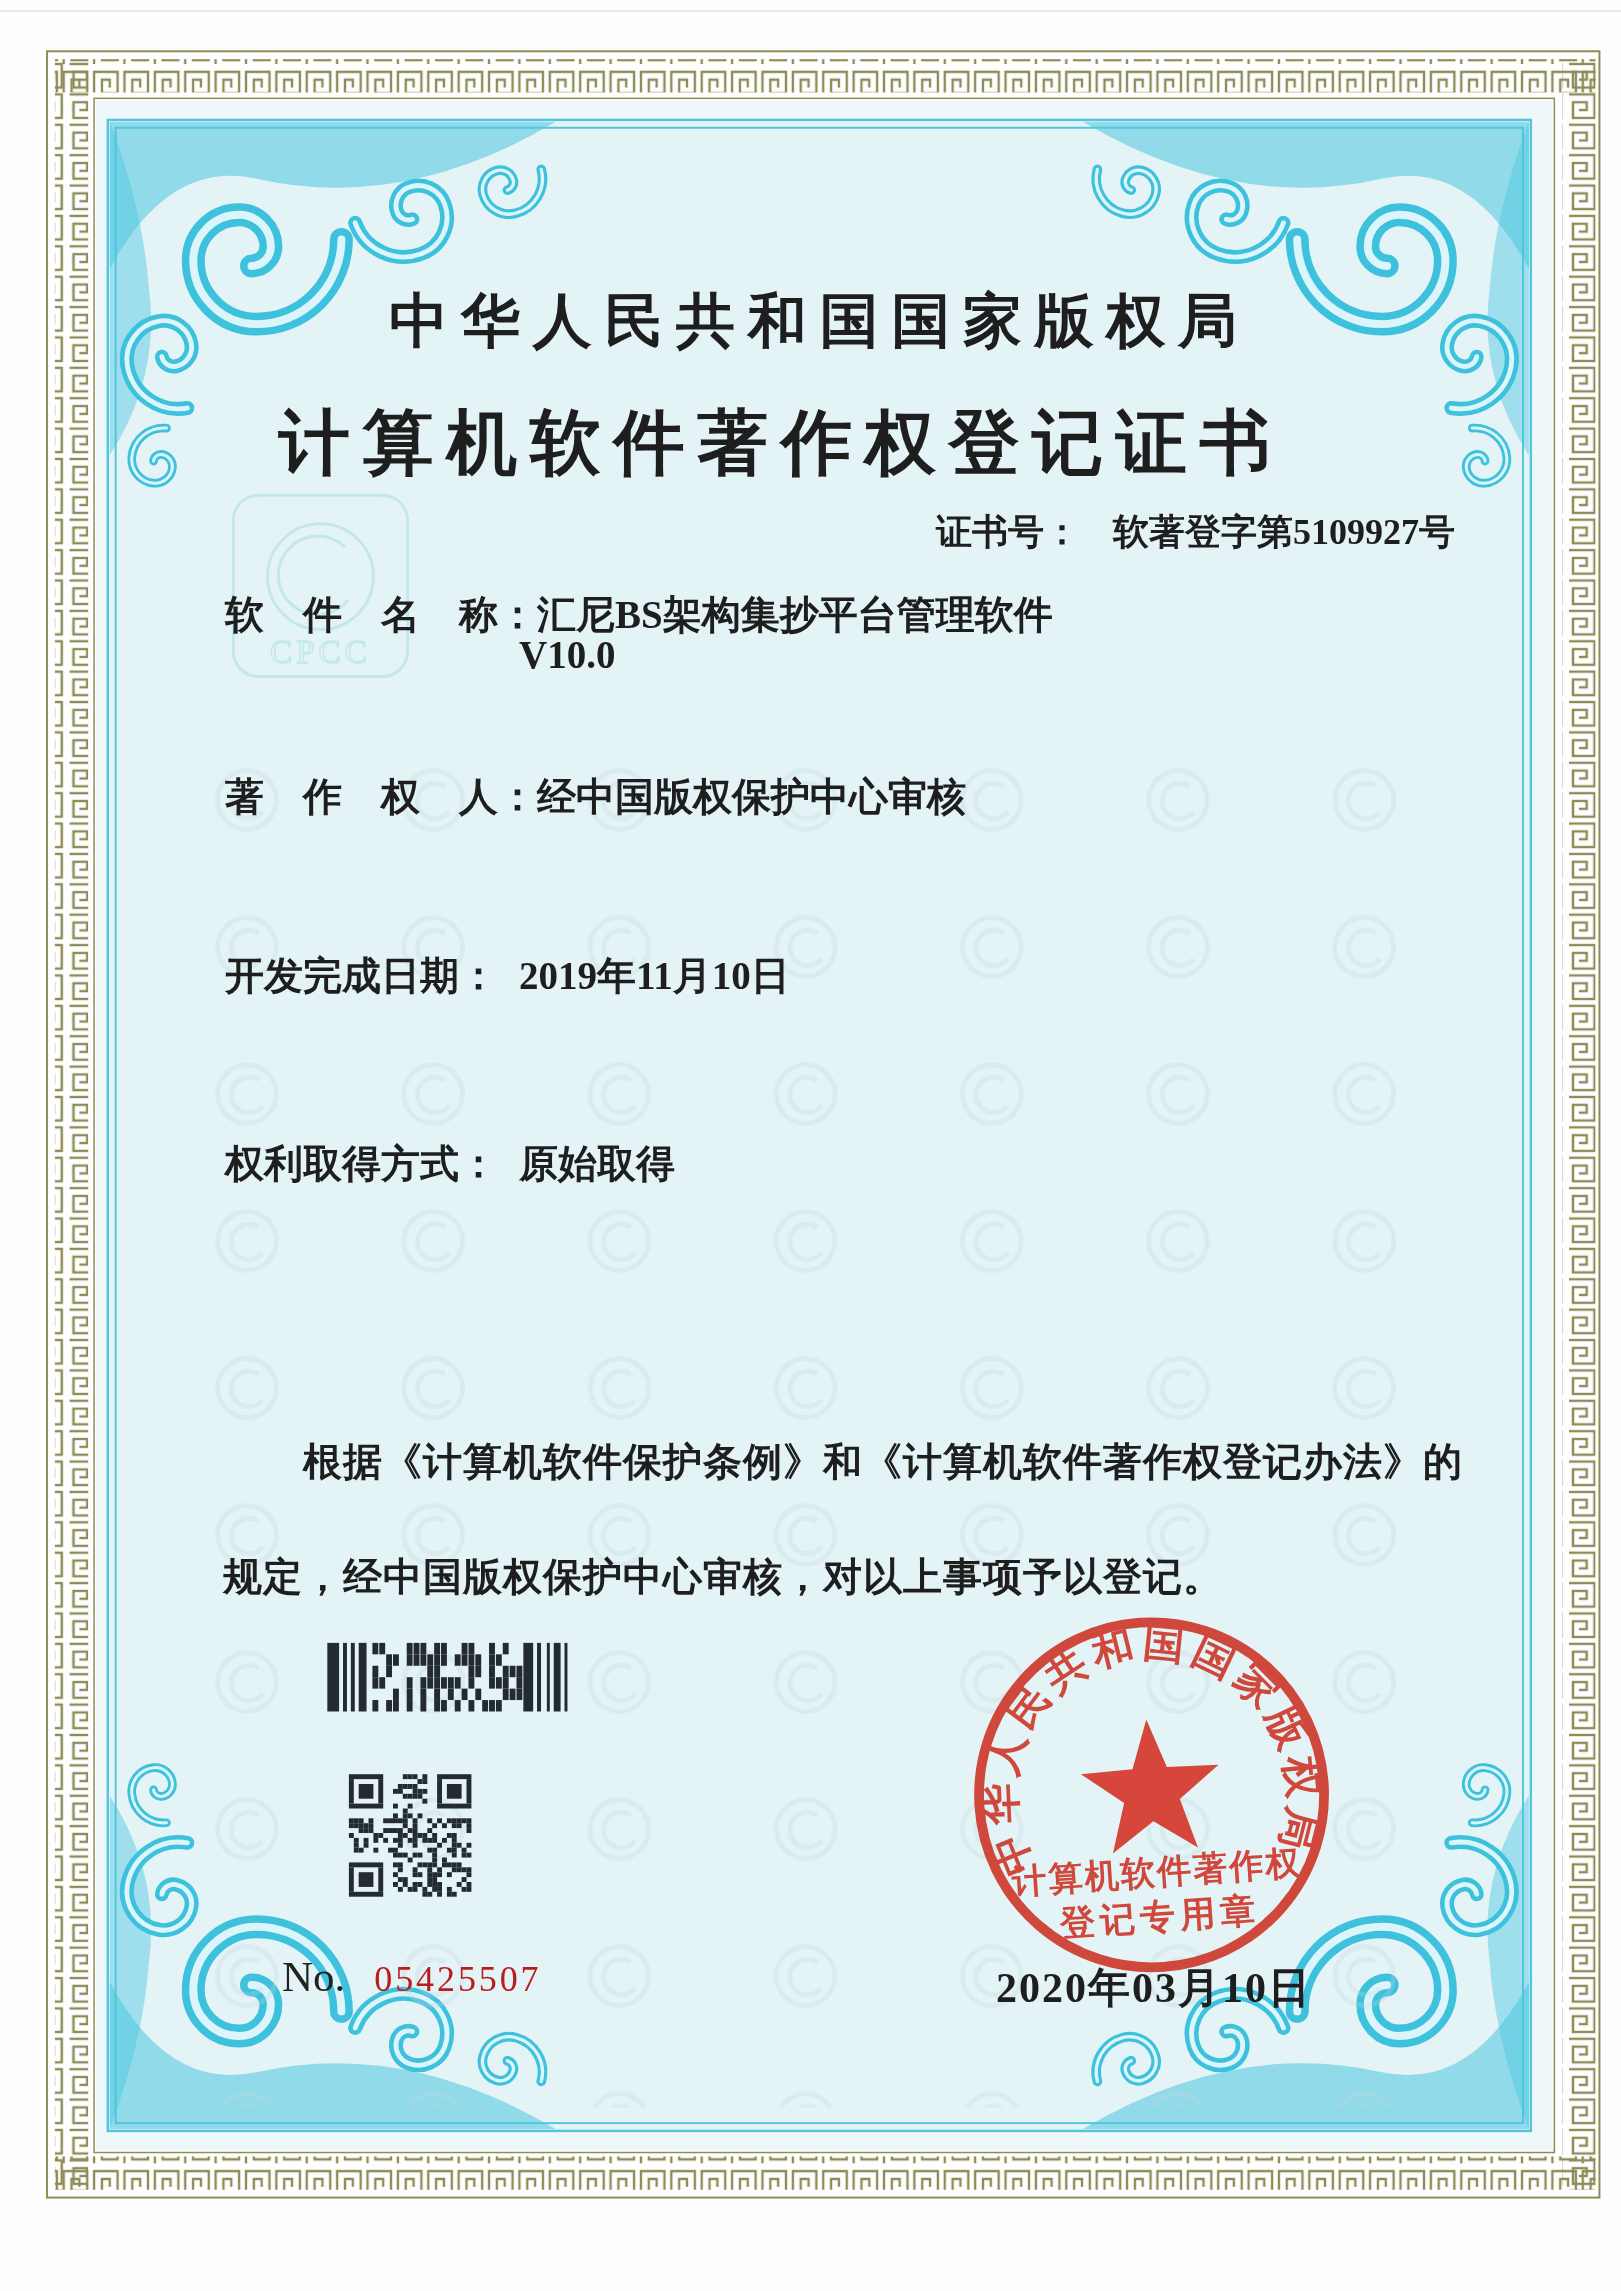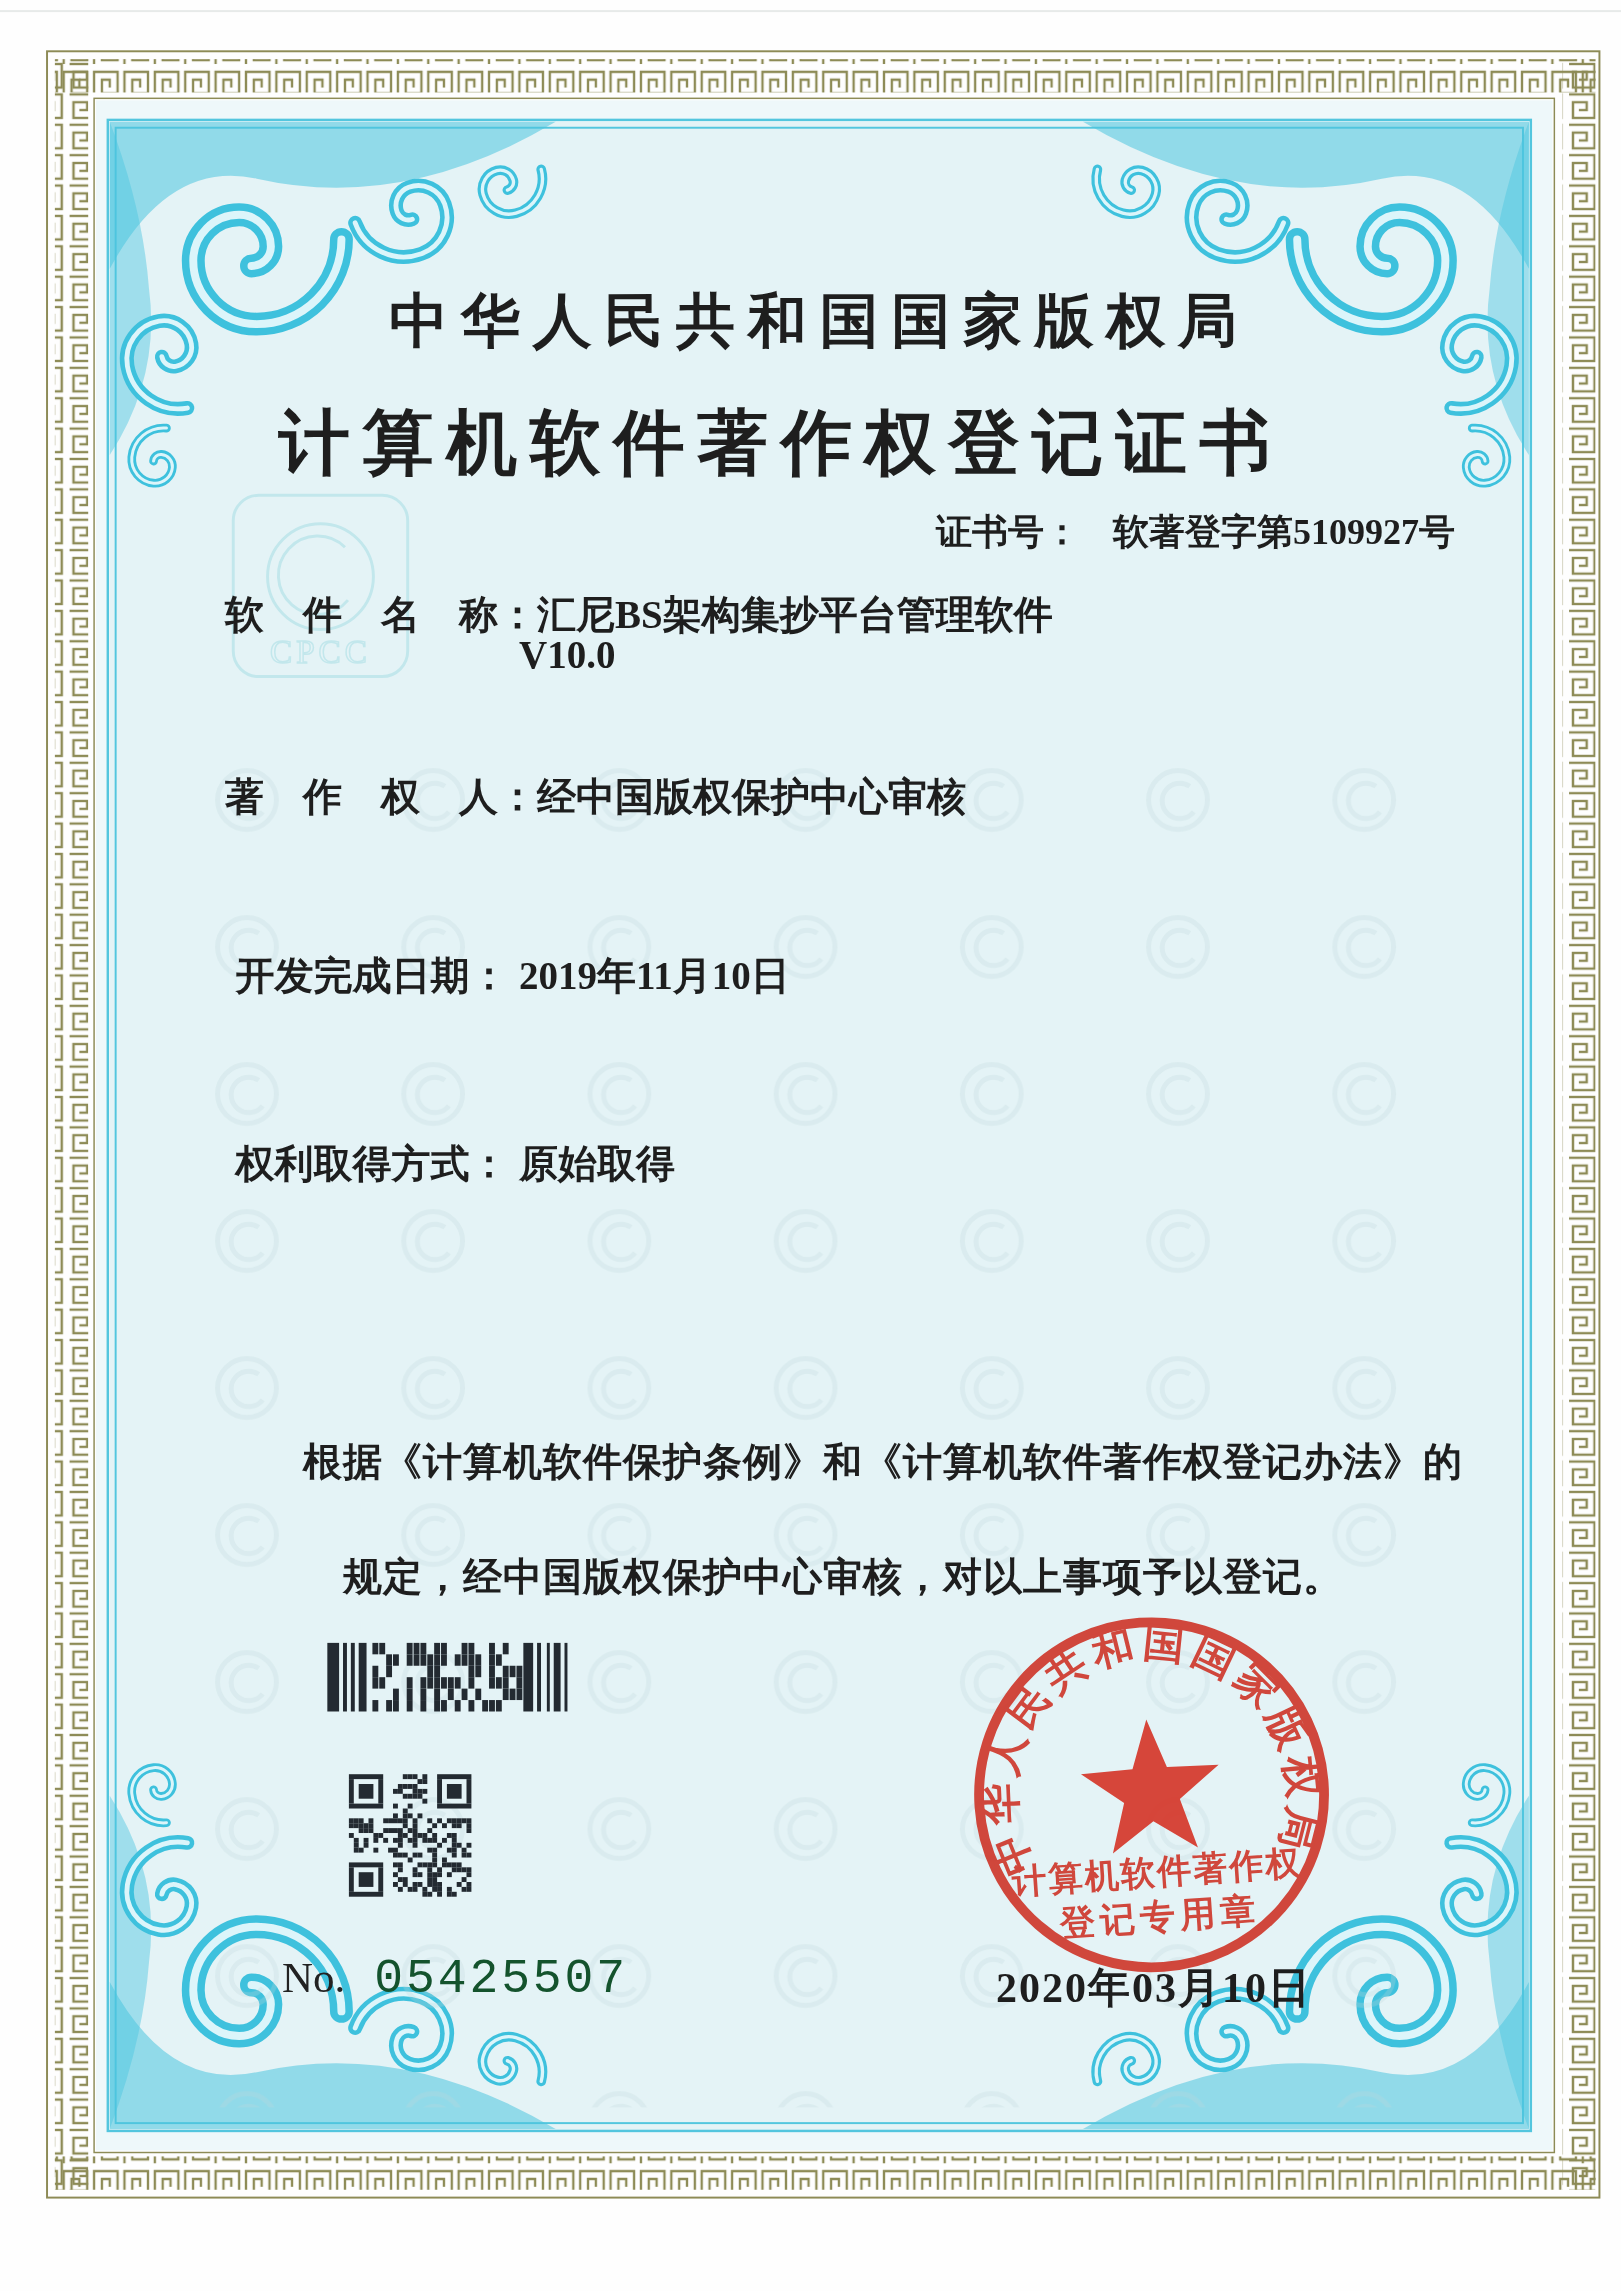--- a/index.html
+++ b/index.html
@@ -5,35 +5,35 @@
   html,body{margin:0;padding:0;}
   body{background:#ffffff;}
   .page{
     position:relative;
     width:1621px;height:2292px;
     background:#fefefe;
     overflow:hidden;
     font-family:"Liberation Serif","DejaVu Serif",serif;
   }
   .deco{position:absolute;inset:0;z-index:1;}
-  .t{position:absolute;z-index:2;color:#1e1e1e;font-weight:700;white-space:nowrap;text-align:center;}
+  .t{position:absolute;z-index:2;color:#1e1e1e;font-weight:700;white-space:nowrap;}
   .authority{left:116px;top:282px;width:1407px;text-align:center;font-size:59px;letter-spacing:12.7px;}
   .certtitle{left:116px;top:396px;width:1330px;text-align:center;font-size:71px;letter-spacing:12.7px;}
   .certno{top:508px;right:166px;font-size:36px;}
   .certno .lbl{margin-right:33px;}
   .row{left:225px;font-size:39px;}
   .row .lbl{display:inline-block;min-width:294px;}
   .vline2{left:519px;font-size:39px;}
   .statement{left:223px;top:1435px;font-size:39px;letter-spacing:1px;}
   .statement .l1{padding-left:80px;}
   .statement .l2{margin-top:61px;}
   .serial{left:282px;top:1952px;font-size:43px;font-weight:400;color:#222;}
   .serial .num{
-    font-family:Liberation Mono, monospace;
-    color:#14532d;font-size:48px;letter-spacing:2.9px;margin-left:29px;
+    font-family:Liberation Serif, serif;
+    color:#b91c1c;font-size:36px;letter-spacing:2.9px;margin-left:29px;
   }
   .issuedate{left:958px;top:1960px;width:392px;text-align:center;font-size:42px;letter-spacing:2px;}
 </style>
 </head>
 <body>
 
 <div class="page">
 
   <svg class="deco" width="1621" height="2292" viewBox="0 0 1654 2338" xmlns="http://www.w3.org/2000/svg">
     <defs>

